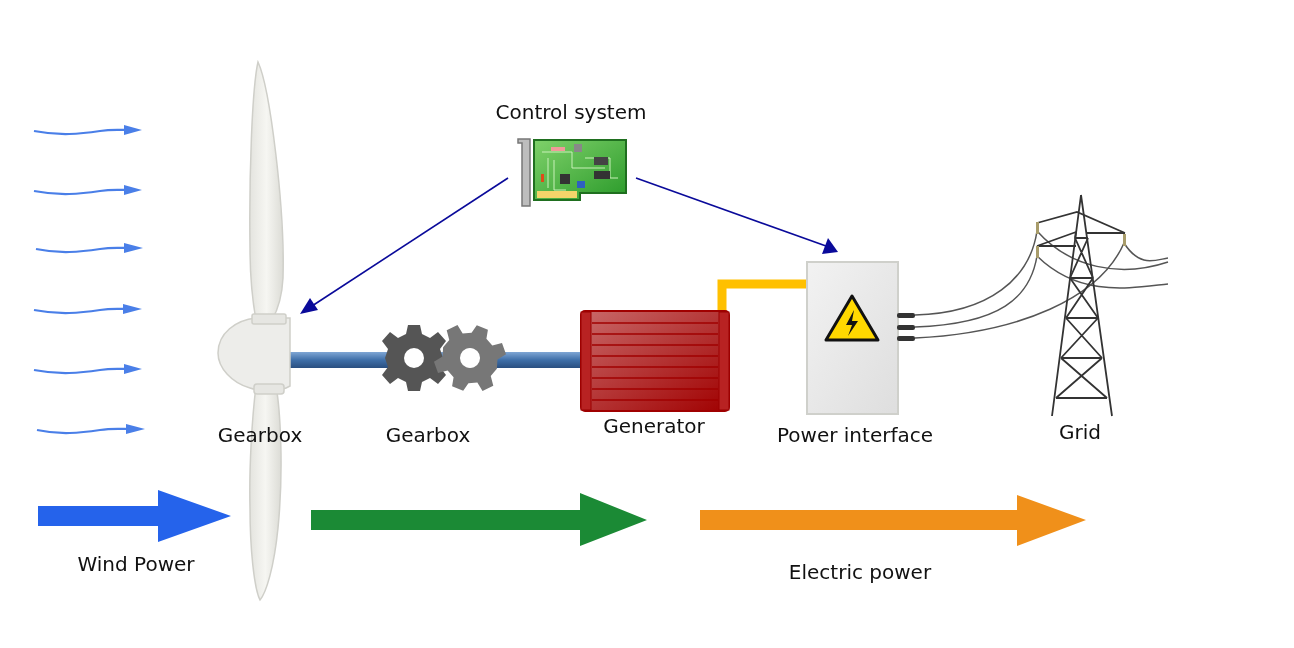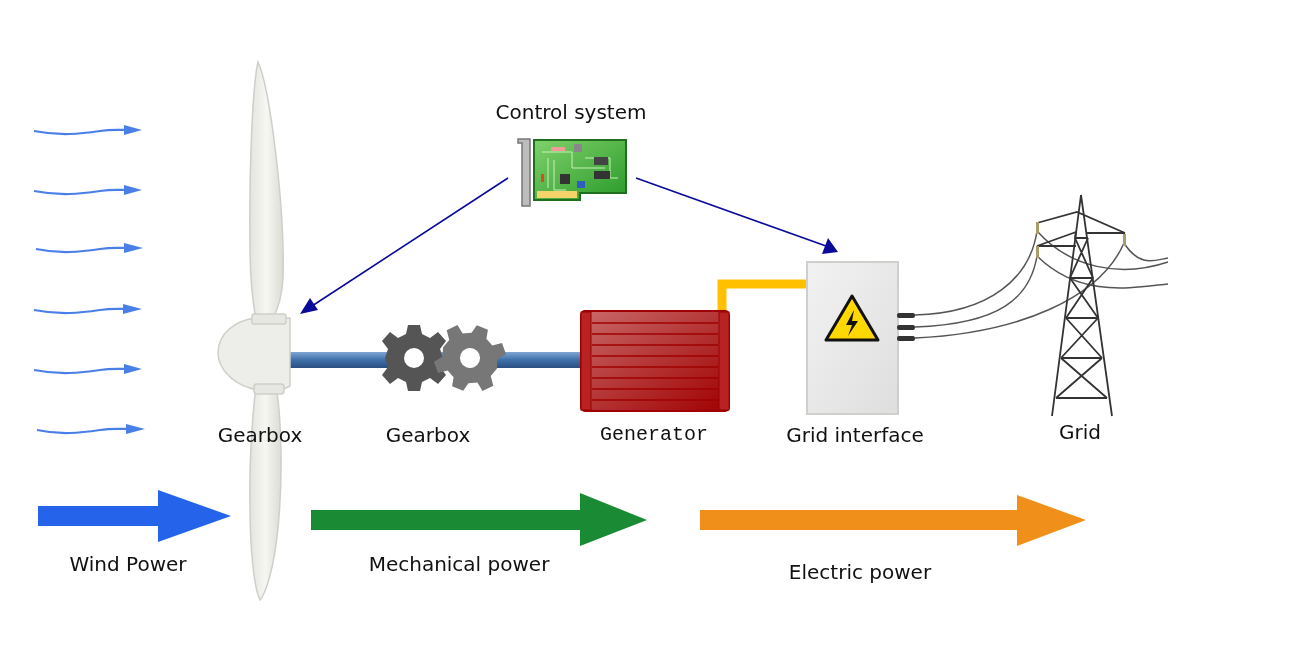--- a/index.html
+++ b/index.html
@@ -172,19 +172,18 @@
     <polygon points="311,482 580,482 580,465 647,492 580,518 580,502 311,502" fill="#1b8a35"></polygon>
   </g>
   <g>
     <polygon points="700,482 1017,482 1017,467 1086,492 1017,518 1017,502 700,502" fill="#f0901a"></polygon>
   </g>
 </svg>
 
 <div class="lbl" style="left:571px; top:74px;">Control system</div>
 <div class="lbl" style="left:260px; top:397px;">Gearbox</div>
 <div class="lbl" style="left:428px; top:397px;text-align:right;">Gearbox</div>
-<div class="lbl" style="left:654px; top:397px;font-family:Liberation Mono, monospace;">Generator</div>
-<div class="lbl" style="left:855px; top:397px;">Grid interface</div>
+<div class="lbl" style="left:654px; top:388px;">Generator</div>
+<div class="lbl" style="left:855px; top:397px;">Power interface</div>
 <div class="lbl" style="left:1080px; top:394px;text-align:center;">Grid</div>
-<div class="lbl" style="left:128px; top:526px;">Wind Power</div>
-<div class="lbl" style="left:459px; top:526px;">Mechanical power</div>
+<div class="lbl" style="left:136px; top:526px;">Wind Power</div>
 <div class="lbl" style="left:860px; top:534px;">Electric power</div>
 </div>
 
 </body></html>

